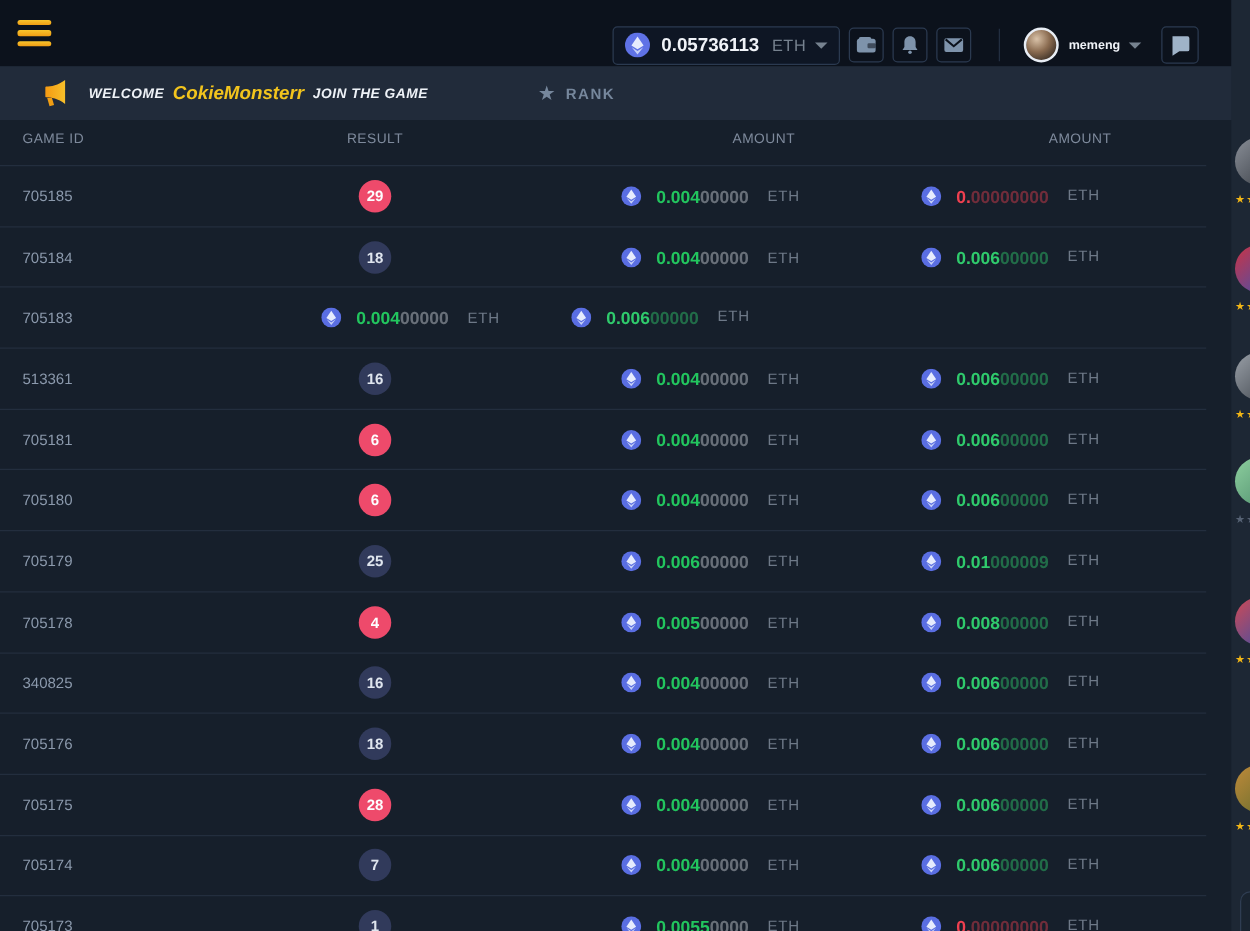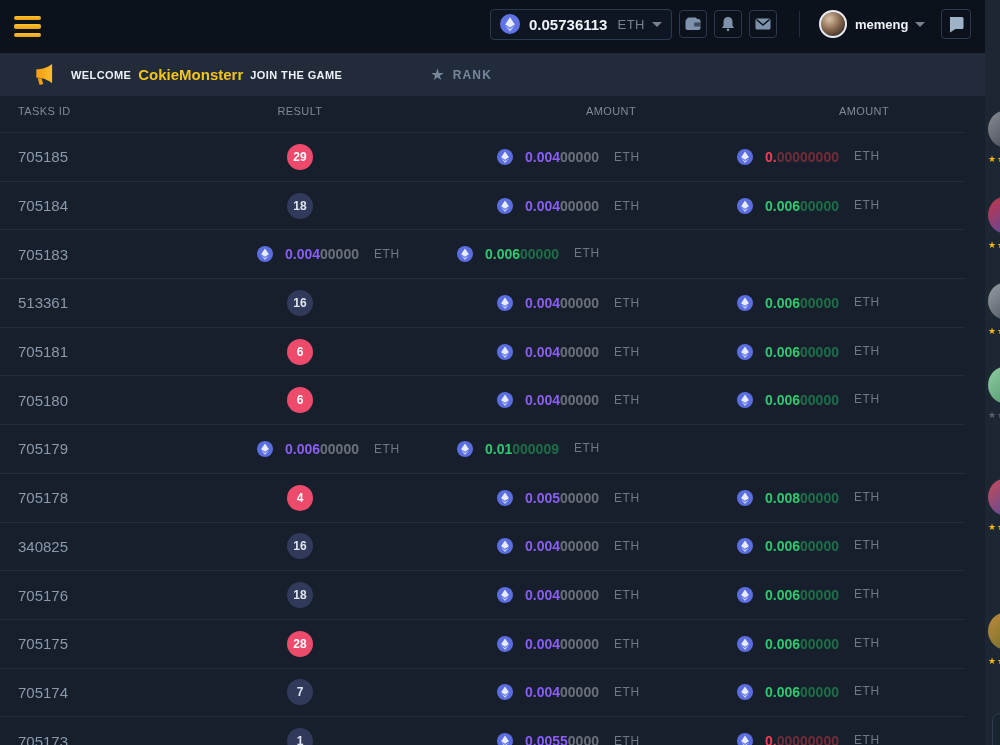--- a/index.html
+++ b/index.html
@@ -9,82 +9,82 @@
     background:#161f2b; color:#e8edf4; position:relative;
   }
 
   
   .topbar{
     position:absolute; top:0; left:0; width:1000px; height:53px;
     background:#0c121c; display:flex; align-items:center;
   }
   .hamburger{ margin-left:14px; width:27px; display:flex; flex-direction:column; gap:4px; cursor:pointer; }
   .hamburger i{ display:block; height:4.5px; border-radius:2px; background:linear-gradient(180deg,#f8c42c,#f09d14); }
-  .topbar-right{ position:absolute; left:490px; top:0; height:48px; display:flex; align-items:center; }
+  .topbar-right{ position:absolute; left:490px; top:12px; height:48px; display:flex; align-items:center; }
   .balance-box{
     width:182px; height:31px; border:1px solid #2b3a50; border-radius:4px;
     background:#0e1624; display:flex; align-items:center; padding:0 9px; cursor:pointer;
   }
   .coin20{ width:20px; height:20px; flex:0 0 auto; }
   .balance-amt{ font-size:15px; font-weight:bold; color:#f0f3f8; margin-left:9px; }
   .balance-cur{ font-size:13px; color:#76828f; margin-left:auto; letter-spacing:.5px; }
   .caret{ width:0; height:0; border-left:5px solid transparent; border-right:5px solid transparent; border-top:5px solid #76828f; margin-left:7px; }
   .icon-btn{
     width:28px; height:28px; margin-left:7px; border:1px solid #2b3a50; border-radius:4px;
     display:flex; align-items:center; justify-content:center; cursor:pointer; background:transparent;
   }
   .vdivider{ width:1px; height:26px; background:#222e40; margin-left:22px; }
   .user-group{ display:flex; align-items:center; margin-left:19px; cursor:pointer; }
   .avatar28{
     width:28px; height:28px; border-radius:50%; border:2px solid #e8edf4;
     background:radial-gradient(circle at 35% 30%, #d9c2a8 0%, #8a6b50 45%, #2e2620 90%);
   }
-  .username{ font-size:13px; font-weight:bold; color:#f0f3f8; margin-left:8px; }
+  .username{ font-size:10px; font-weight:bold; color:#f0f3f8; margin-left:8px; }
   .chat-toggle{ width:30px; height:30px; margin-left:16px; }
 
   
   .banner{
     position:absolute; top:53px; left:0; width:1000px; height:43px;
     background:#212b3a; display:flex; align-items:center;
   }
   .megaphone{ margin-left:30px; }
-  .welcome-text{ margin-left:16px; display:flex; align-items:center; gap:7px; white-space:nowrap; }
+  .welcome-text{ margin-left:16px; display:flex; align-items:center; gap:7px; white-space:nowrap;font-style:italic; }
   .w-small{ font-size:11px; font-weight:bold; color:#eef2f7; letter-spacing:.4px; }
   .w-name{ font-size:15px; font-weight:bold; color:#f2c41d; }
   .tasks-group{ margin-left:auto; display:flex; align-items:center; cursor:pointer; }
   .tasks-text{ margin-left:10px; font-style:italic; }
   .tasks-title{ font-size:13px; font-weight:bold; color:#f3f5f8; letter-spacing:.5px; }
   .tasks-sub{ font-size:10.5px; color:#93a0b1; margin-top:1px; }
   .rank-group{ display:flex; align-items:center; margin-left:88px; margin-right:62px; cursor:pointer; }
   .rank-star{ font-size:16px; color:#76879c; font-style:normal; }
   .rank-label{ font-size:12px; color:#76879c; letter-spacing:1.2px; margin-left:8px; font-weight:600; }
 
   
   .table-wrap{ position:absolute; top:96px; left:0; width:985px; height:649px; overflow:hidden; }
   .thead,.trow{ display:grid; grid-template-columns:180px 240px 280px 265px; width:965px; align-items:center; }
   .thead{ height:37px; border-bottom:1px solid #232e3e; }
   .th{ font-size:11px; color:#7e8a9c; letter-spacing:.4px; padding-bottom:6px; }
   .th-id{ padding-left:18px; }
   .th-result{ text-align:center; }
   .th-amount{ padding-left:166px; }
   .th-profit{ padding-left:139px; }
   .trow{ height:48.7px; border-bottom:1px solid #232e3e; cursor:pointer; }
-  .cell-id{ padding-left:18px; font-size:15px; color:#8b99ac; }
+  .cell-id{ padding-left:18px; font-size:12px; color:#8b99ac; }
   .cell-result{ display:flex; justify-content:center; }
   .badge{
     width:26px; height:26px; border-radius:50%; display:flex; align-items:center; justify-content:center;
     font-size:12px; font-weight:bold; color:#fdfdfe;
   }
   .badge.red{ background:var(--c-badge_red,#ee4a6b); }
   .badge.navy{ background:var(--c-badge_navy,#313a5b); color:#dfe5ee; }
   .cell-amount{ display:flex; align-items:center; padding-left:77px; }
   .cell-profit{ display:flex; align-items:flex-start; padding-left:37px; }
   .coin16{ width:16px; height:16px; flex:0 0 auto; }
   .val{ margin-left:12px; font-size:14px; font-weight:bold; width:89px; white-space:nowrap; }
-  .val .main{ color:#8b5cf6; }
+  .val .main{ color:#22c55e; }
   .val .rest{ color:#eef2f7; opacity:.38; }
   .pval.win .main{ color:var(--c-win,#2fca6c); }
   .pval.win .rest{ color:var(--c-win,#2fca6c); opacity:.45; }
   .pval.loss .main{ color:var(--c-loss,#ef4050); }
   .pval.loss .rest{ color:var(--c-loss,#ef4050); opacity:.42; }
   .cur{ font-size:12px; color:#6e7988; letter-spacing:.6px; }
 
   
   .chat-sidebar{
     position:absolute; top:0; left:985px; width:200px; height:745px;
@@ -190,21 +190,21 @@
 
 
   <div class="rank-group">
     <span class="rank-star">★</span>
     <span class="rank-label">RANK</span>
   </div>
 </div>
 
 <div class="table-wrap">
   <div class="thead">
-    <span class="th th-id">TASKS ID</span>
+    <span class="th th-id">GAME ID</span>
     <span class="th th-result">RESULT</span>
     <span class="th th-amount">AMOUNT</span>
     <span class="th th-profit">AMOUNT</span>
   </div>
   <div>
   <div class="trow">
     <div class="cell-id"><span>705185</span></div>
     <div class="cell-result">
           <span class="badge red">29</span>
         </div>
@@ -369,20 +369,23 @@
               <path d="M8 11.9 L11.7 9.4 L8 14 L4.3 9.4 Z" fill="#c7d1f8"></path>
             </svg>
       </span>
       <span class="val pval win"><b class="main">0.006</b><b class="rest">00000</b></span>
       <span class="cur">ETH</span>
     </div>
   </div>
 
   <div class="trow">
     <div class="cell-id"><span>705179</span></div>
+    <div class="cell-result">
+          <span class="badge navy">25</span>
+        </div>
     <div class="cell-amount">
       <span class="coin16">
         <svg viewBox="0 0 16 16" width="16" height="16">
               <circle cx="8" cy="8" r="8" fill="#5a6ee2"></circle>
               <path d="M8 2.6 L11.9 8.3 L8 10.7 L4.1 8.3 Z" fill="#e6ebfd"></path>
               <path d="M8 11.9 L11.7 9.4 L8 14 L4.3 9.4 Z" fill="#c7d1f8"></path>
             </svg>
       </span>
       <span class="val"><b class="main">0.006</b><b class="rest">00000</b></span>
       <span class="cur">ETH</span>

